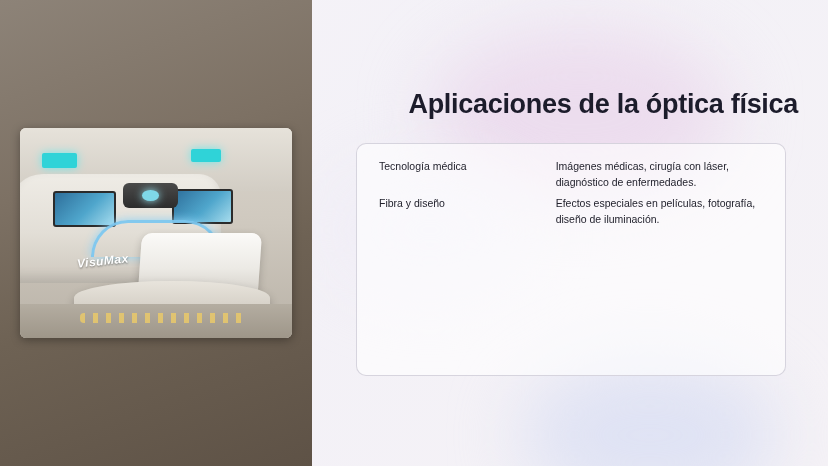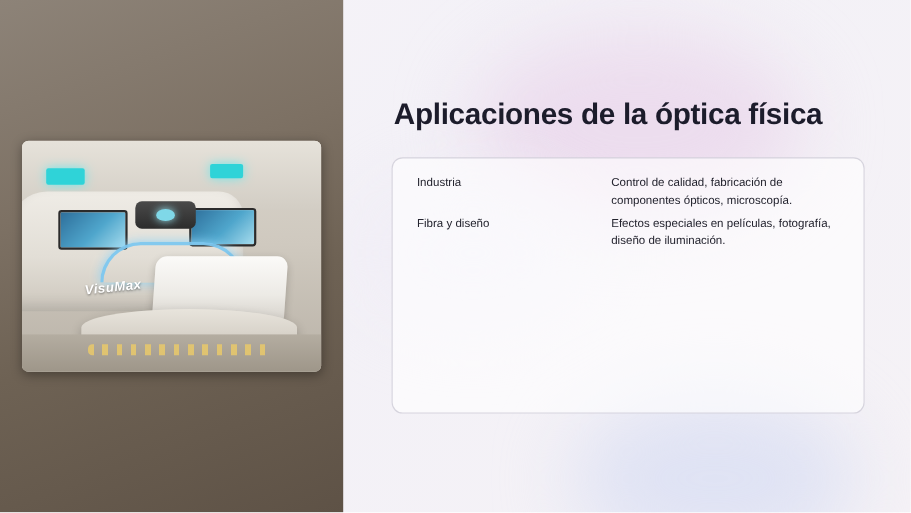--- a/index.html
+++ b/index.html
@@ -158,20 +158,21 @@
   .title {
     position: absolute;
     left: 46px;
     top: 88px;
     width: 440px;
     font-size: 27px;
     font-weight: bold;
     color: #1c1c2b;
     letter-spacing: -0.3px;
     line-height: 1.2;
+    text-align: right;
   }
   .card {
     position: absolute;
     left: 44px;
     top: 143px;
     width: 430px;
     height: 233px;
     background: rgba(255,255,255,0.62);
     border: 1px solid rgba(205,202,214,0.8);
     border-radius: 10px;
@@ -226,22 +227,22 @@
     </div>
   </div>
 
   <div class="content">
     <div class="title">Aplicaciones de la óptica física</div>
 
     <div class="card">
       <table class="app-table">
         <tbody>
           <tr>
-            <td class="col-left">Industria</td>
-            <td class="col-right">Control de calidad, fabricación de componentes ópticos, microscopía.</td>
+            <td class="col-left">Tecnología médica</td>
+            <td class="col-right">Imágenes médicas, cirugía con láser, diagnóstico de enfermedades.</td>
           </tr>
           <tr>
             <td class="col-left">Fibra y diseño</td>
             <td class="col-right">Efectos especiales en películas, fotografía, diseño de iluminación.</td>
           </tr>
         </tbody>
       </table>
     </div>
   </div>
 

